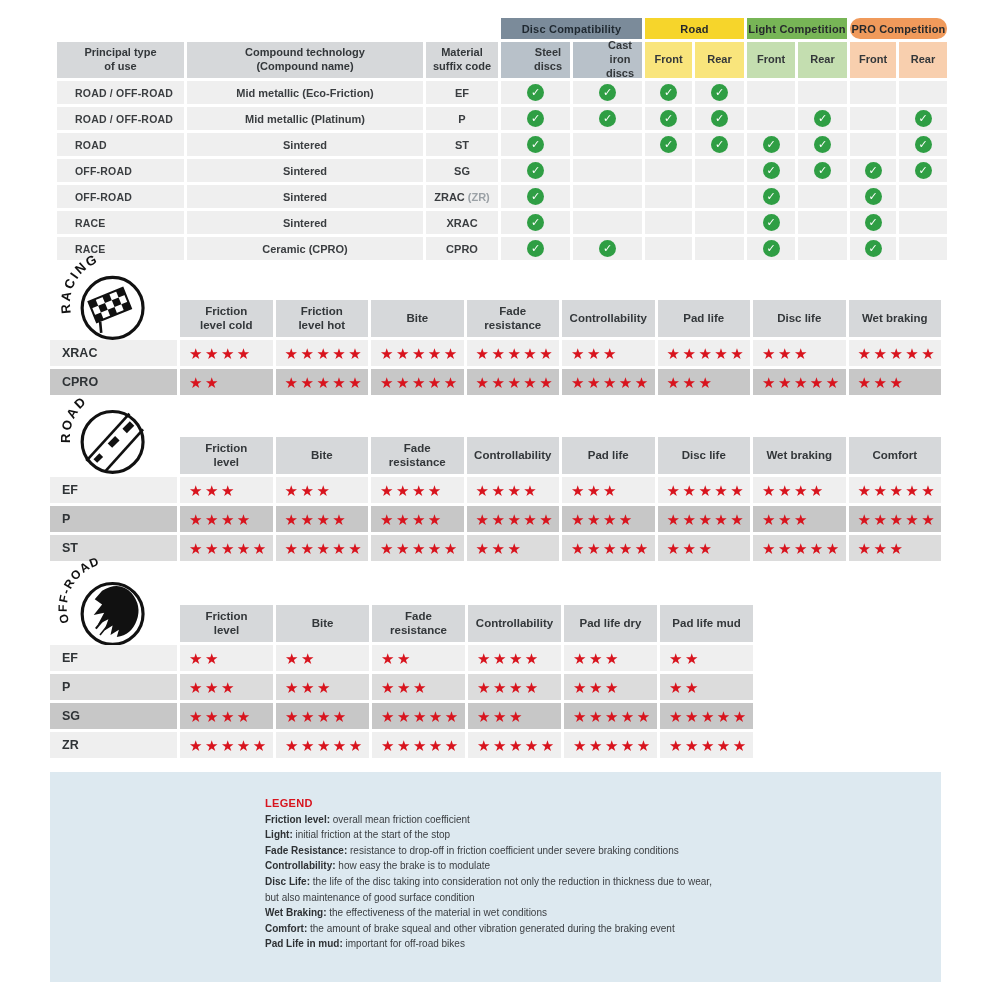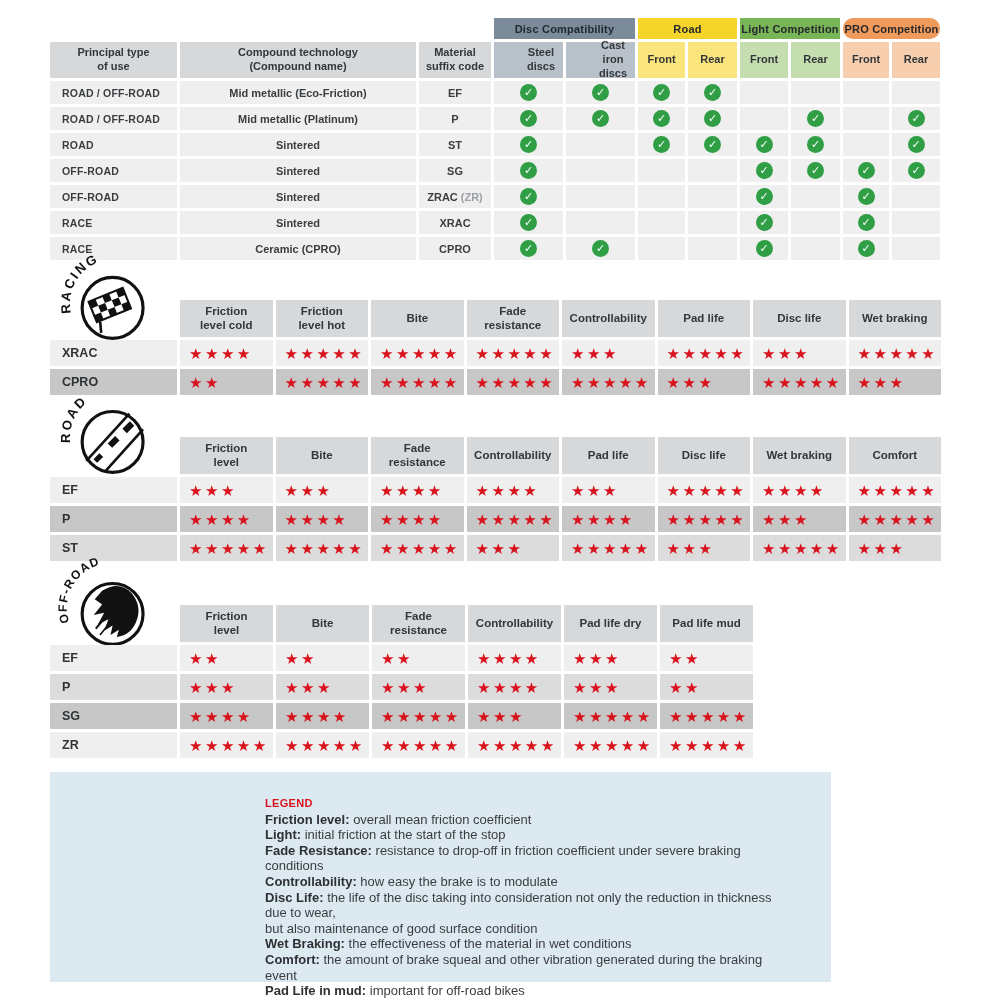--- a/index.html
+++ b/index.html
@@ -1,36 +1,36 @@
 <!DOCTYPE html>
 <html><head>
 <meta charset="utf-8">
 <style>
   html,body{margin:0;padding:0;background:#fff;}
   .page{position:relative;width:1000px;height:1000px;background:#fff;overflow:hidden;
         font-family:"Liberation Sans","DejaVu Sans",sans-serif;color:#3a3d40;}
 
   
-  .compat-grid{position:absolute;left:50px;top:18px;display:grid;gap:3px;
+  .compat-grid{position:absolute;left:57px;top:18px;display:grid;gap:3px;
     grid-template-columns:127px 236px 72px 69px 69px 47px 49px 48px 49px 46px 48px;}
   .spacer3{height:21px;background:transparent;}
   .ghead{height:21px;display:flex;align-items:center;justify-content:center;
          font-size:11px;font-weight:bold;color:#26292c;letter-spacing:.2px;}
   .g-disc-head{background:#7b8b9a;color:#1f2830;}
   .g-road-head{background:#f6d52b;}
   .g-light-head{background:#77b556;}
   .g-pro-head{background:#f09a5b;}
   .hcell{height:36px;background:#d6d8da;display:flex;align-items:center;justify-content:center;
          text-align:center;font-size:11px;font-weight:bold;white-space:pre-line;line-height:1.25;color:#33373a;}
   .g-disc-sub{background:#b8c1c9;padding-left:25px;}
   .g-road-sub{background:#f9e57c;}
   .g-light-sub{background:#c4deb0;}
   .g-pro-sub{background:#f8cfae;}
   .cell{height:23px;background:#efefef;display:flex;align-items:center;font-size:10.5px;color:#3a3d40;}
-  .use-cell{padding-left:12px;font-weight:600;letter-spacing:.2px;}
+  .use-cell{padding-left:18px;font-weight:600;letter-spacing:.2px;}
   .compound-cell{justify-content:center;font-weight:700;font-size:11px;}
   .code-cell{justify-content:center;font-weight:bold;font-size:11px;}
   .code-note{color:#9ba1a6;margin-left:3px;font-weight:600;}
   .check-cell{justify-content:center;}
   .checkmark{width:17px;height:17px;border-radius:50%;background:#2f9e44;color:#fff;
              display:flex;align-items:center;justify-content:center;font-size:11px;font-weight:bold;line-height:1;}
 
   
   .rating-grid{position:absolute;left:50px;display:grid;gap:3px;}
   #racing-grid,#road-grid{grid-template-columns:127px repeat(8,92.5px);}
@@ -45,24 +45,24 @@
   .stars{color:#d8141e;font-size:15px;letter-spacing:2.5px;line-height:1;}
   .shade-light{background:#efefef;}
   .shade-mid{background:#dcdcdc;}
   .shade-dark{background:#c7c7c7;}
 
   .sec-icon{position:absolute;left:58px;width:105px;height:105px;}
   #icon-racing{top:247px;} #icon-road{top:381px;} #icon-offroad{top:553px;}
   .sec-icon text{font-family:"Liberation Sans","DejaVu Sans",sans-serif;}
 
   
-  .legend-box{position:absolute;left:50px;top:772px;width:781px;height:210px;
+  .legend-box{position:absolute;left:50px;top:772px;width:891px;height:210px;
               background:#dde9f0;box-sizing:border-box;padding:24px 40px 0 215px;}
   .legend-title{color:#d8141e;font-weight:bold;font-size:11px;line-height:15.6px;letter-spacing:.3px;}
-  .legend-item{font-size:13px;color:#3a3d40;line-height:15.6px;white-space:pre-line;}
+  .legend-item{font-size:10px;color:#3a3d40;line-height:15.6px;white-space:pre-line;}
   .legend-item b{color:#2e3134;}
 </style>
 </head>
 <body>
 
 <div class="page">
 
   <div id="compat-grid" class="compat-grid">
       <div class="spacer3" style="grid-column: span 3;"></div>
       <div class="ghead g-disc-head" style="grid-column: span 2;">Disc Compatibility</div>

